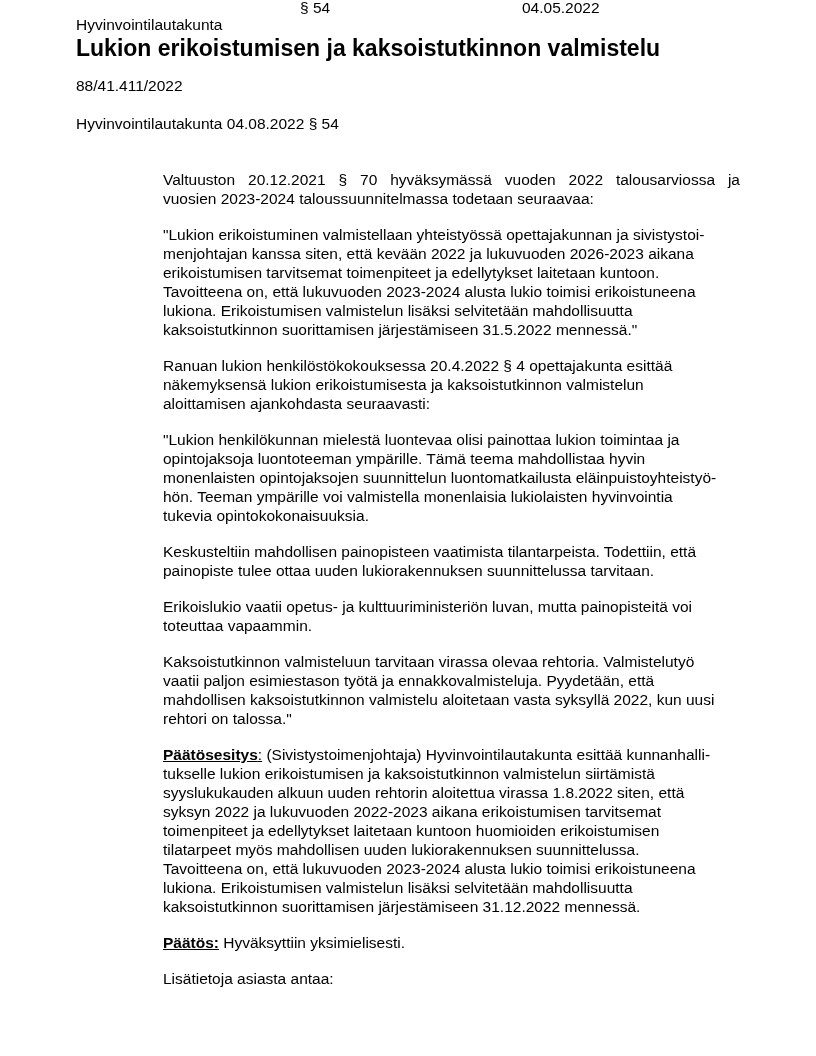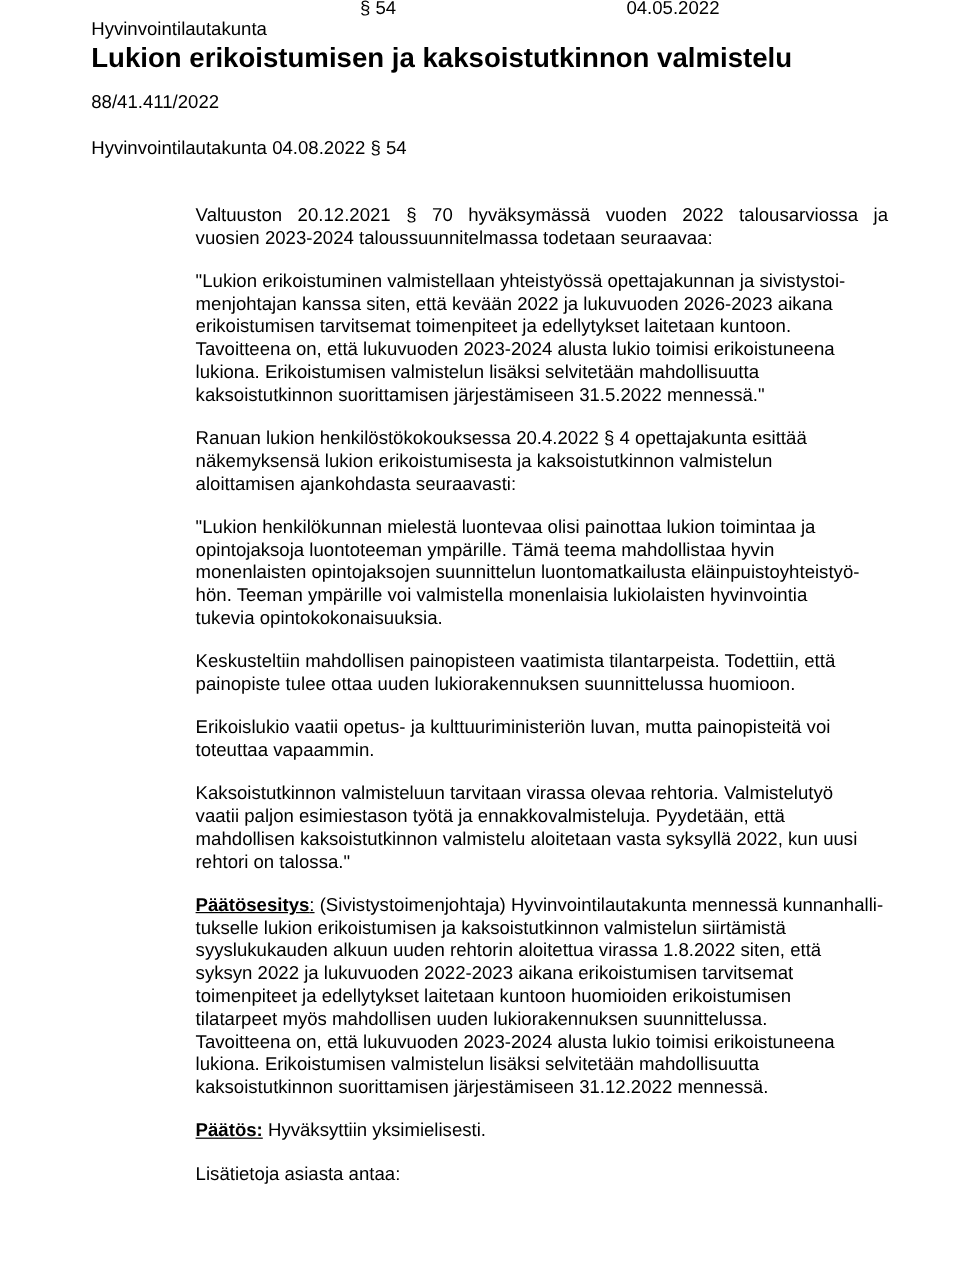--- a/index.html
+++ b/index.html
@@ -53,34 +53,34 @@
   </p>
   <p>
     <span class="line">"Lukion henkilökunnan mielestä luontevaa olisi painottaa lukion toimintaa ja</span>
     <span class="line">opintojaksoja luontoteeman ympärille. Tämä teema mahdollistaa hyvin</span>
     <span class="line">monenlaisten opintojaksojen suunnittelun luontomatkailusta eläinpuistoyhteistyö-</span>
     <span class="line">hön. Teeman ympärille voi valmistella monenlaisia lukiolaisten hyvinvointia</span>
     <span class="line">tukevia opintokokonaisuuksia.</span>
   </p>
   <p>
     <span class="line">Keskusteltiin mahdollisen painopisteen vaatimista tilantarpeista. Todettiin, että</span>
-    <span class="line">painopiste tulee ottaa uuden lukiorakennuksen suunnittelussa huomioon.</span>
+    <span class="line">painopiste tulee ottaa uuden lukiorakennuksen suunnittelussa tarvitaan.</span>
   </p>
   <p>
     <span class="line">Erikoislukio vaatii opetus- ja kulttuuriministeriön luvan, mutta painopisteitä voi</span>
     <span class="line">toteuttaa vapaammin.</span>
   </p>
   <p>
     <span class="line">Kaksoistutkinnon valmisteluun tarvitaan virassa olevaa rehtoria. Valmistelutyö</span>
     <span class="line">vaatii paljon esimiestason työtä ja ennakkovalmisteluja. Pyydetään, että</span>
     <span class="line">mahdollisen kaksoistutkinnon valmistelu aloitetaan vasta syksyllä 2022, kun uusi</span>
     <span class="line">rehtori on talossa."</span>
   </p>
   <p>
-    <span class="line"><span class="lbl">Päätösesitys</span><span style="text-decoration:underline;">:</span><span> (Sivistystoimenjohtaja) Hyvinvointilautakunta mennessä kunnanhalli-</span></span>
+    <span class="line"><span class="lbl">Päätösesitys</span><span style="text-decoration:underline;">:</span><span> (Sivistystoimenjohtaja) Hyvinvointilautakunta esittää kunnanhalli-</span></span>
     <span class="line">tukselle lukion erikoistumisen ja kaksoistutkinnon valmistelun siirtämistä</span>
     <span class="line">syyslukukauden alkuun uuden rehtorin aloitettua virassa 1.8.2022 siten, että</span>
     <span class="line">syksyn 2022 ja lukuvuoden 2022-2023 aikana erikoistumisen tarvitsemat</span>
     <span class="line">toimenpiteet ja edellytykset laitetaan kuntoon huomioiden erikoistumisen</span>
     <span class="line">tilatarpeet myös mahdollisen uuden lukiorakennuksen suunnittelussa.</span>
     <span class="line">Tavoitteena on, että lukuvuoden 2023-2024 alusta lukio toimisi erikoistuneena</span>
     <span class="line">lukiona. Erikoistumisen valmistelun lisäksi selvitetään mahdollisuutta</span>
     <span class="line">kaksoistutkinnon suorittamisen järjestämiseen 31.12.2022 mennessä.</span>
   </p>
   <p>

